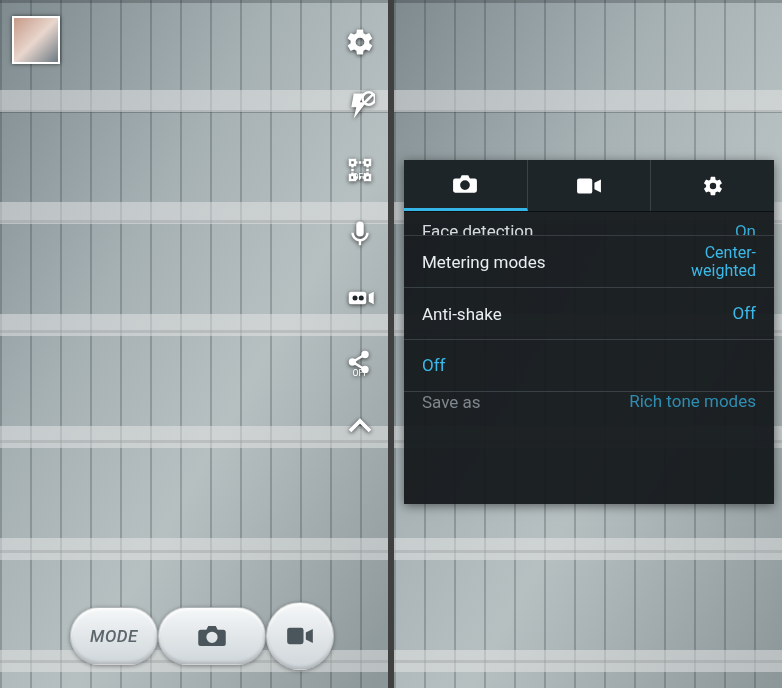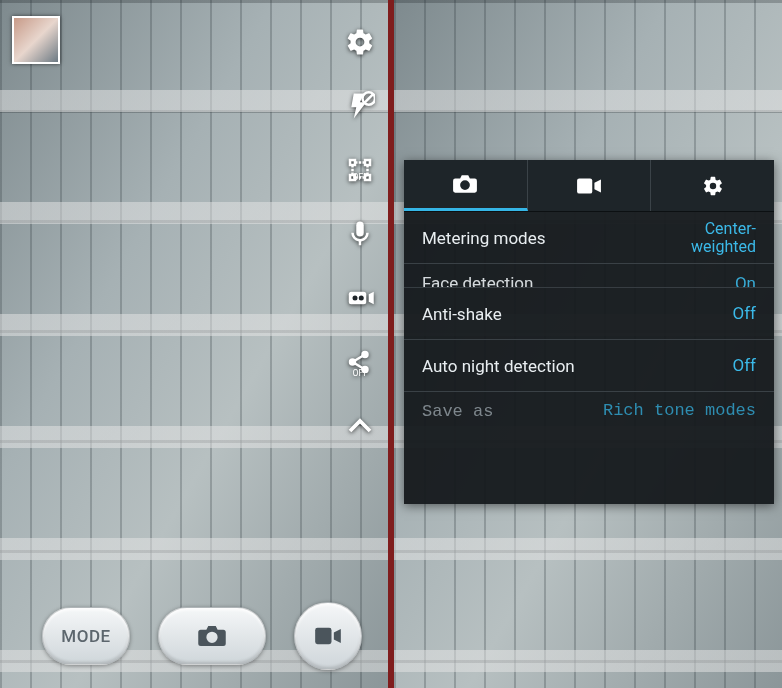--- a/index.html
+++ b/index.html
@@ -8,21 +8,21 @@
     height: 688px;
     font-family: -apple-system, "Helvetica Neue", Roboto, Arial, sans-serif;
     overflow: hidden;
     background: #888;
   }
   .container {
     display: flex;
     width: 782px;
     height: 688px;
     gap: 6px;
-    background: #7f1d1d;
+    background: #404040;
   }
   .pane {
     position: relative;
     flex: 1 1 50%;
     height: 688px;
     overflow: hidden;
   }
   
   .building {
     position: absolute;
@@ -72,22 +72,22 @@
     filter: drop-shadow(0 1px 2px rgba(0,0,0,0.7));
   }
   .quick svg { width: 30px; height: 30px; }
 
   
   .capturebar {
     position: absolute;
     bottom: 18px; left: 16px; right: 0;
     display: flex;
     justify-content: center;
-    gap: 28px;
-    align-items: center;
+    align-items: center;
+    font-style: italic;
   }
   .pill {
     height: 58px;
     border-radius: 30px;
     background: linear-gradient(#f5f7f8, #cfd6da);
     border: 1px solid rgba(0,0,0,0.15);
     box-shadow: inset 0 2px 3px rgba(255,255,255,0.9),
                 inset 0 -2px 3px rgba(0,0,0,0.15),
                 0 1px 4px rgba(0,0,0,0.4);
     display: flex; align-items: center; justify-content: center;
@@ -132,21 +132,21 @@
     display: flex;
     align-items: center;
     justify-content: space-between;
     padding: 0 18px;
     height: 52px;
     font-size: 17px;
     border-bottom: 1px solid #3a4146;
   }
   .row.cut-top { height: 24px; align-items: flex-end; overflow: hidden; opacity: 0.9;}
   .row.cut-top .label, .row.cut-top .value { transform: translateY(6px); }
-  .row.cut-bottom { border-bottom: 0; height: 38px; align-items: center; color: #8a949a; overflow: hidden; font-family: Liberation Mono, monospace;}
+  .row.cut-bottom { border-bottom: 0; height: 38px; align-items: flex-start; color: #8a949a; overflow: hidden;}
   .row.cut-bottom .value { color: #2e8db1; }
   .label { color: #e9eef1; }
   .row.cut-bottom .label { color: #7e878d; }
   .value { color: #3bb9e8; text-align: right; max-width: 48%; line-height: 1.1; }
   .value.two { font-size: 16px; }
 </style>
 </head>
 <body>
 
 <div class="container">
@@ -242,35 +242,34 @@
             </svg>
         </div>
         <div class="panel-tab">
           <svg viewBox="0 0 24 24" fill="#fff">
               <path d="M19.4 13a7.6 7.6 0 0 0 .06-1 7.6 7.6 0 0 0-.06-1l2.1-1.63a.5.5 0 0 0 .12-.64l-2-3.46a.5.5 0 0 0-.6-.22l-2.48 1a7.3 7.3 0 0 0-1.73-1l-.38-2.65A.5.5 0 0 0 13.94 2h-4a.5.5 0 0 0-.49.41L9.07 5.06a7.3 7.3 0 0 0-1.73 1l-2.48-1a.5.5 0 0 0-.6.22l-2 3.46a.5.5 0 0 0 .12.64L4.49 11a7.6 7.6 0 0 0 0 2l-2.1 1.63a.5.5 0 0 0-.12.64l2 3.46a.5.5 0 0 0 .6.22l2.48-1a7.3 7.3 0 0 0 1.73 1l.38 2.65a.5.5 0 0 0 .49.41h4a.5.5 0 0 0 .49-.41l.38-2.65a7.3 7.3 0 0 0 1.73-1l2.48 1a.5.5 0 0 0 .6-.22l2-3.46a.5.5 0 0 0-.12-.64Zm-7.4 2.5A3.5 3.5 0 1 1 15.5 12 3.5 3.5 0 0 1 12 15.5Z"></path>
             </svg>
         </div>
       </div>
 
       <div class="panel-body">
+        <div class="row cut-top">
+          <span class="label">Face detection</span>
+          <span class="value">On</span>
+        </div>
         <div class="row">
           <span class="label">Metering modes</span>
           <span class="value two" style="white-space:pre-line;">Center-
 weighted</span>
         </div>
-        <div class="row cut-top">
-          <span class="label">Face detection</span>
-          <span class="value">On</span>
-        </div>
         <div class="row">
           <span class="label">Anti-shake</span>
           <span class="value">Off</span>
         </div>
         <div class="row">
-          <span class="label">Auto night detection</span>
           <span class="value">Off</span>
         </div>
         <div class="row cut-bottom">
           <span class="label">Save as</span>
           <span class="value">Rich tone modes</span>
         </div>
       </div>
     </div>
   </div>
 </div>

